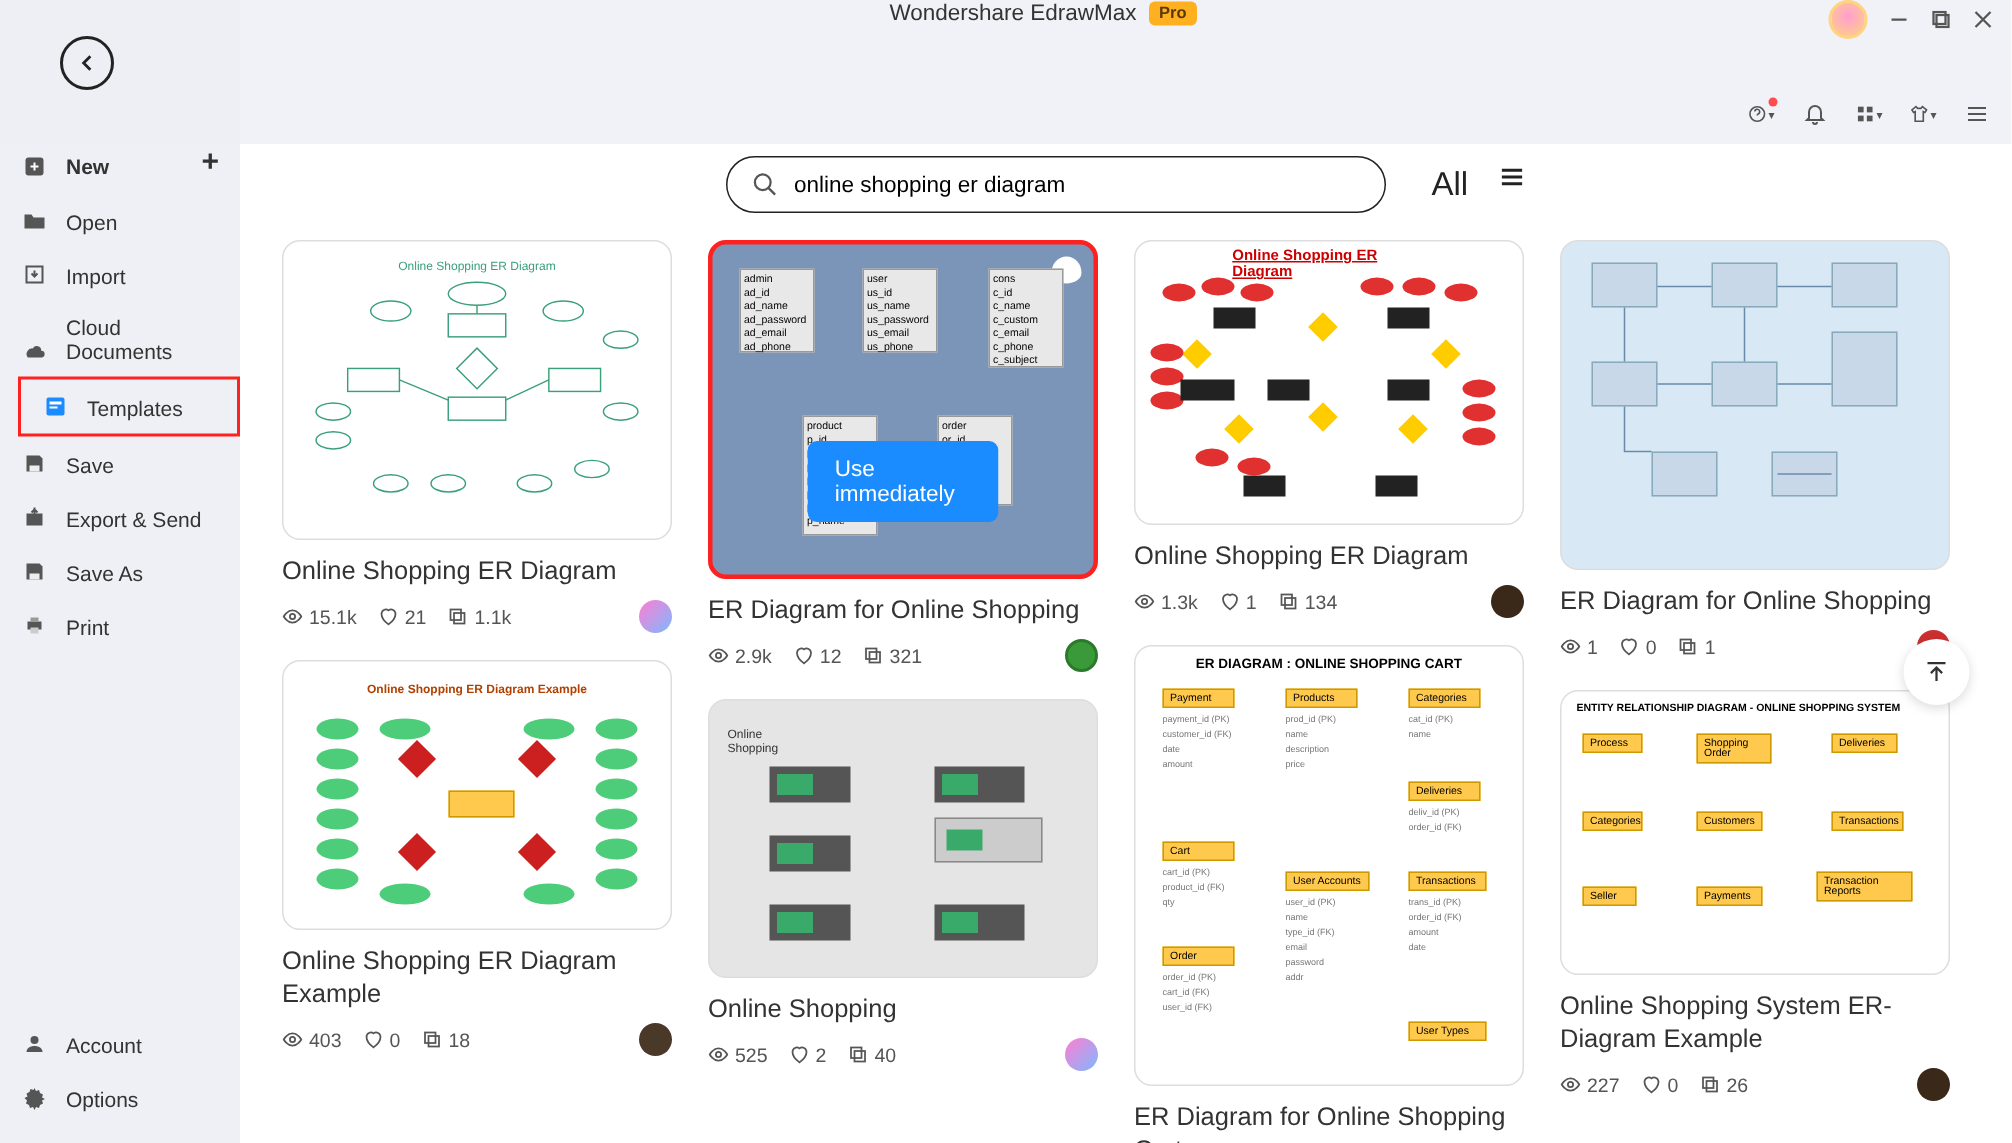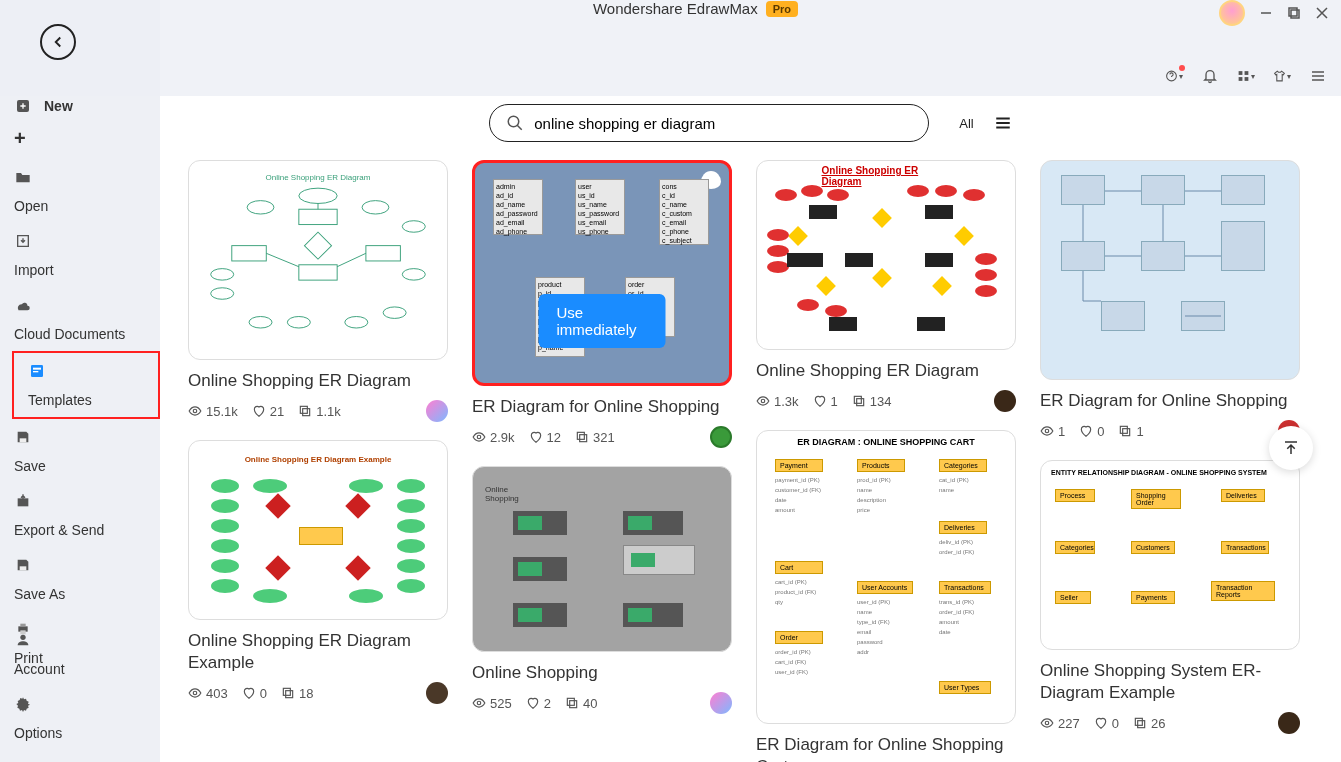--- a/index.html
+++ b/index.html
@@ -8,46 +8,46 @@
 .app-title { margin: 0 auto; display: flex; align-items: center; gap: 8px; font-size: 15px; color: #333; }
 .pro-badge { background: #ffb020; color: #5a3a00; font-size: 11px; font-weight: 700; padding: 2px 7px; border-radius: 4px; }
 .topbar-right { display: flex; align-items: center; gap: 14px; }
 .avatar-top { width: 26px; height: 26px; border-radius: 50%; background: radial-gradient(circle at 50% 40%, #ff9ed1, #ffd480); border: 2px solid #ffd480; }
 .win-btn { width: 14px; height: 14px; display: flex; align-items: center; justify-content: center; color: #555; }
 .secondbar { height: 40px; background: #f0f2f7; display: flex; align-items: center; justify-content: flex-end; padding: 0 14px; gap: 18px; }
 .tool-icon { width: 18px; height: 18px; display: flex; align-items: center; justify-content: center; color: #555; position: relative; }
 .tool-icon .dot { position: absolute; top: -2px; right: -2px; width: 6px; height: 6px; background: #ff4d4d; border-radius: 50%; }
 .sidebar { position: absolute; left: 0; top: 0; width: 160px; height: 100%; background: rgba(237,239,244,0.92); padding-top: 16px; z-index: 10; }
 .back-btn { width: 36px; height: 36px; border: 2px solid #222; border-radius: 50%; display: flex; align-items: center; justify-content: center; margin: 8px 0 28px 40px; font-size: 18px; }
-.nav-item { display: flex; align-items: flex-start; gap: 12px; padding: 9px 14px; font-size: 14px; color: #333; cursor: pointer; flex-direction: column; }
+.nav-item { display: flex; align-items: flex-end; gap: 12px; padding: 9px 14px; font-size: 14px; color: #333; cursor: pointer; }
 .nav-item.active { border: 2px solid #ff2020; margin-left: 12px; }
 .nav-icon { width: 18px; height: 18px; display: flex; align-items: center; justify-content: center; color: #555; }
 .nav-icon.blue { color: #1a8cff; }
 .nav-item.new { justify-content: space-between; font-weight: 600; }
 .nav-item.new .plus { font-size: 20px; color: #333; }
 .nav-bottom { position: absolute; bottom: 12px; left: 0; width: 100%; }
 .main { position: absolute; left: 160px; top: 96px; right: 0; bottom: 0; padding: 8px 28px; overflow: hidden; background: #fff; }
 .search-row { display: flex; align-items: center; gap: 30px; margin-bottom: 18px; justify-content: center; }
 .search-box { width: 440px; height: 38px; border: 1.5px solid #222; border-radius: 22px; display: flex; align-items: center; padding: 0 16px; gap: 10px; }
 .search-box input { border: none; outline: none; font-size: 15px; flex: 1; background: transparent; }
-.filter-all { display: flex; align-items: center; gap: 20px; font-size: 13px; color: #222; }
+.filter-all { display: flex; gap: 20px; font-size: 22px; color: #222; }
 .grid { display: flex; gap: 24px; align-items: flex-start; }
 .col { width: 260px; display: flex; flex-direction: column; gap: 18px; }
 .card { width: 100%; }
 .thumb { width: 100%; border: 1px solid #ddd; border-radius: 12px; background: #fff; position: relative; overflow: hidden; }
 .thumb.selected { border: 3px solid #ff2020; }
 .use-btn { position: absolute; left: 50%; top: 72%; transform: translate(-50%,-50%); background: #1a8cff; color: #fff; padding: 10px 18px; border-radius: 6px; font-size: 15px; font-weight: 500; }
 .card-title { font-size: 17px; color: #333; margin-top: 10px; line-height: 1.3; }
 .card-meta { display: flex; align-items: center; gap: 14px; margin-top: 8px; font-size: 13px; color: #555; }
 .meta-item { display: flex; align-items: center; gap: 4px; }
 .card-avatar { width: 22px; height: 22px; border-radius: 50%; margin-left: auto; }
 .scroll-top { position: absolute; right: 28px; top: 330px; width: 44px; height: 44px; border-radius: 50%; background: #fff; box-shadow: 0 2px 8px rgba(0,0,0,0.15); display: flex; align-items: center; justify-content: center; z-index: 5; }
 .thumb-inner { position: absolute; inset: 8px; display: flex; align-items: center; justify-content: center; font-size: 9px; color: #666; }
 .thumb-bg-blue { background: #7a95b8; }
-.thumb-bg-grey { background: #a3a3a3; }
+.thumb-bg-grey { background: #e5e5e5; }
 .thumb-bg-lightblue { background: #d8e8f5; }
 .er-box { position: absolute; background: #e8e8e8; border: 1px solid #999; font-size: 7px; padding: 2px; }
 .er-title-red { color: #c00; text-decoration: underline; font-size: 10px; font-weight: 700; position: absolute; top: 4px; left: 50%; transform: translateX(-50%); }
 .er-title-blk { font-size: 9px; font-weight: 700; position: absolute; top: 6px; left: 50%; transform: translateX(-50%); white-space: nowrap; }
 .yellow-box { position: absolute; background: #ffc94d; border: 1px solid #cc9900; font-size: 7px; padding: 2px 4px; }
 .green-oval { position: absolute; width: 28px; height: 14px; background: #4dcc7a; border-radius: 50%; }
 .red-diamond { position: absolute; width: 18px; height: 18px; background: #cc2020; transform: rotate(45deg); }
 .red-oval { position: absolute; width: 22px; height: 12px; background: #e03030; border-radius: 50%; }
 .yellow-diamond { position: absolute; width: 14px; height: 14px; background: #ffcc00; transform: rotate(45deg); }
 .black-box { position: absolute; width: 28px; height: 14px; background: #222; }

